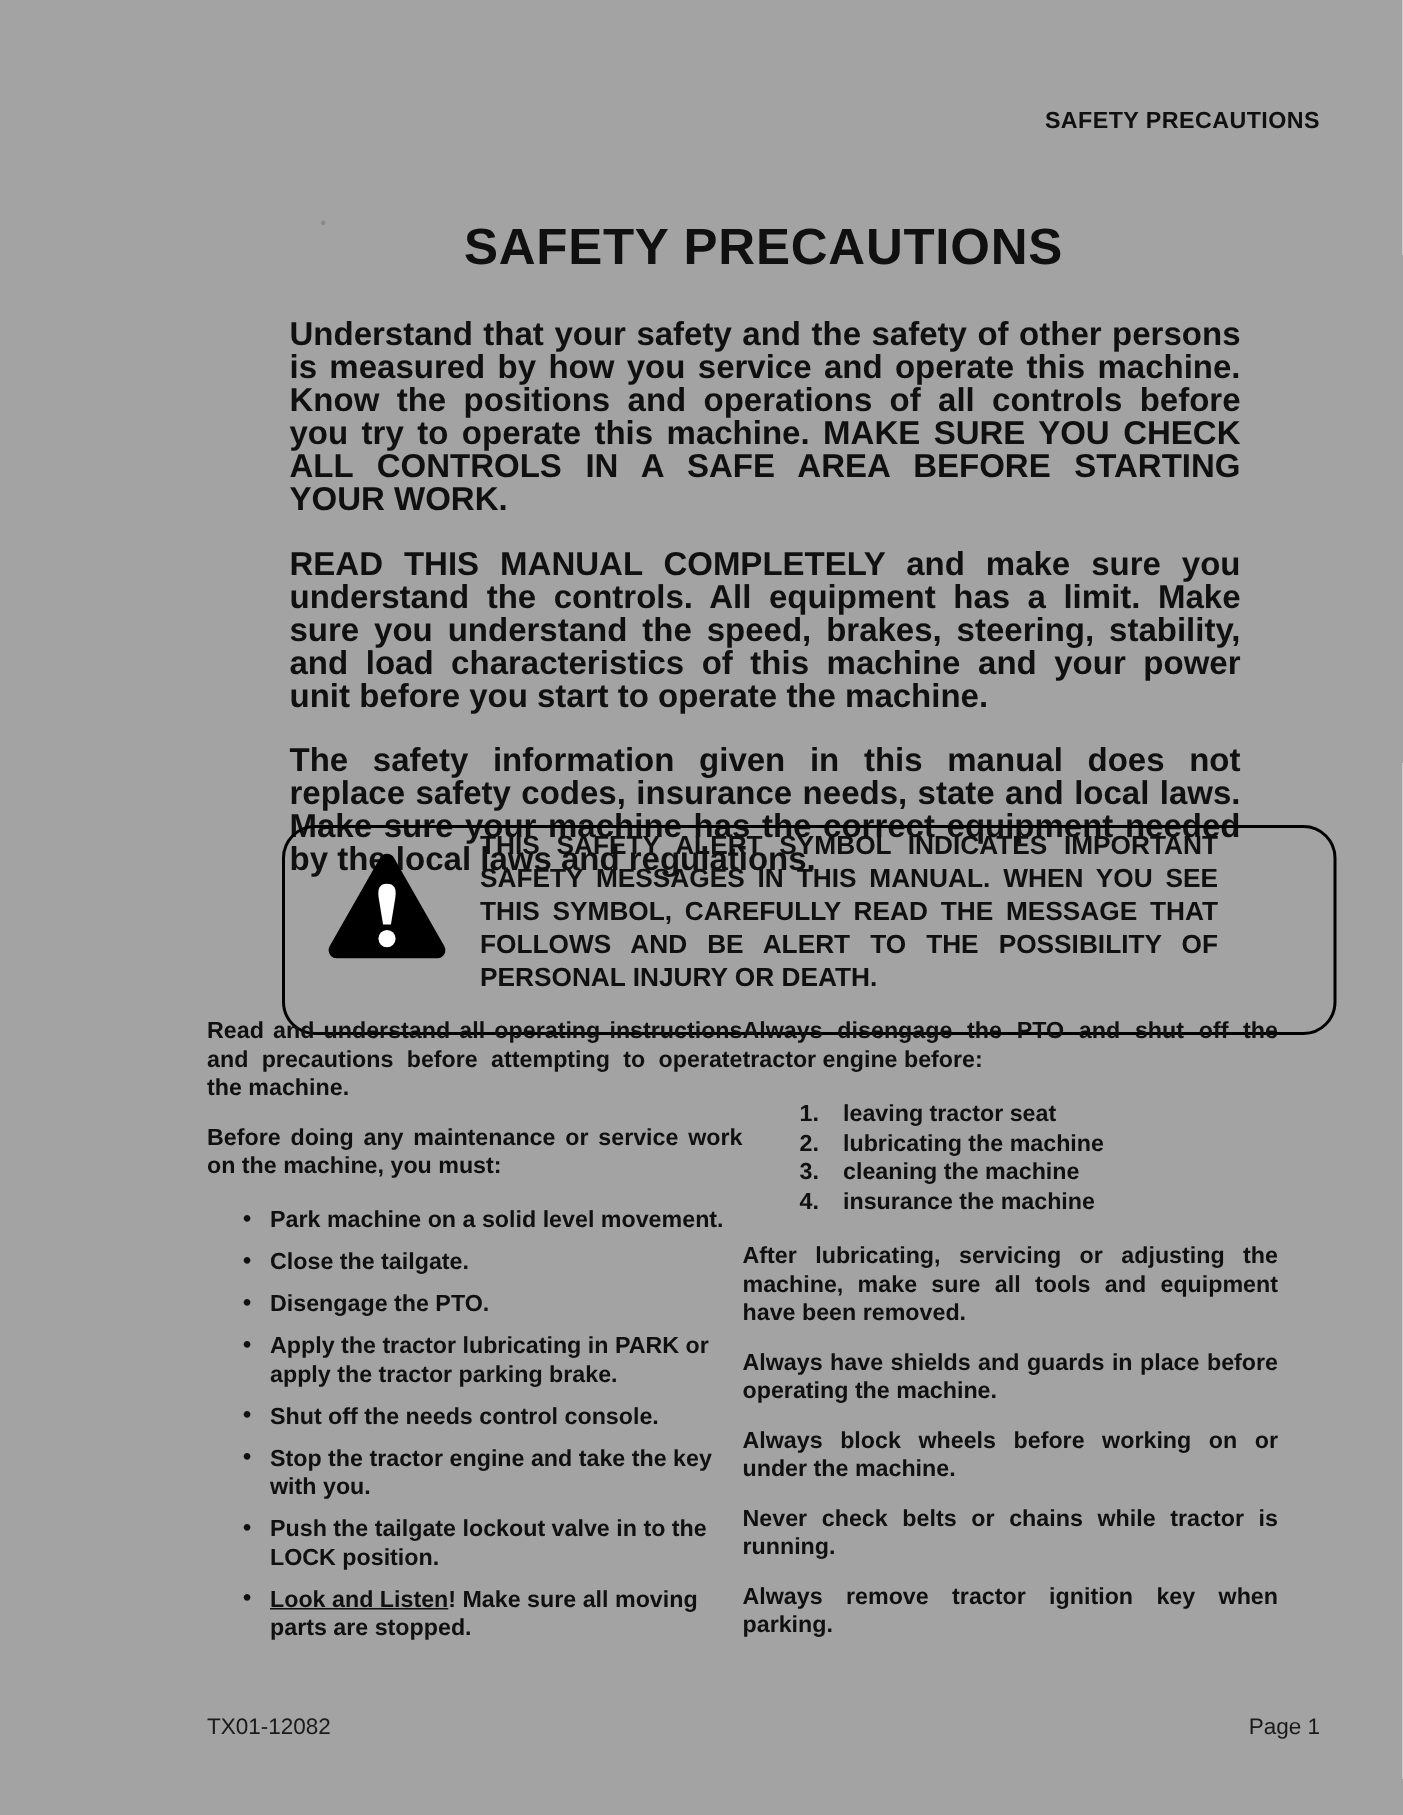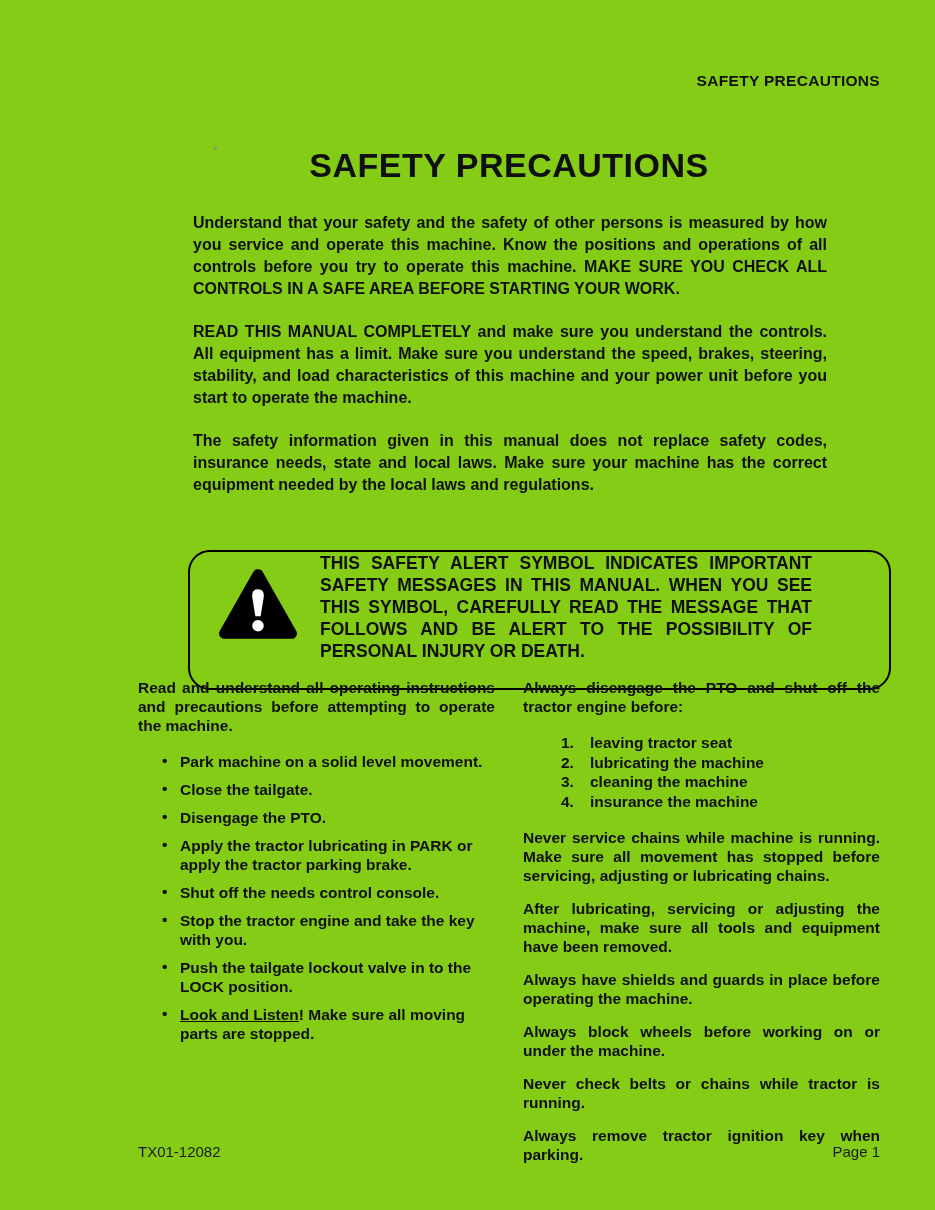--- a/index.html
+++ b/index.html
@@ -1,20 +1,20 @@
 <!DOCTYPE html>
 <html><head>
 <meta charset="utf-8">
 <style>
   html, body { margin: 0; padding: 0; background: #e8e8e8; }
   .page {
     position: relative;
     width: 935px;
     height: 1210px;
-    background: #84cc16;
+    background: #a3a3a3;
     font-family: "Liberation Sans", sans-serif;
     font-weight: 700;
     color: #101010;
     overflow: hidden;
   }
 
   .running-header {
     position: absolute;
     top: 72px;
     right: 55px;
@@ -41,21 +41,21 @@
     height: 3px;
     background: #8a8a8a;
     border-radius: 50%;
   }
 
   .intro {
     position: absolute;
     top: 212px;
     left: 193px;
     width: 634px;
-    font-size: 16px;
+    font-size: 22px;
     line-height: 22px;
     text-align: justify;
   }
   .intro p { margin: 0 0 21px 0; }
 
   .alert-box {
     position: absolute;
     top: 518px;
     left: 188px;
     width: 703px;
@@ -83,21 +83,20 @@
     line-height: 22px;
     text-align: justify;
   }
 
   .columns {
     position: absolute;
     top: 678px;
     left: 138px;
     width: 742px;
     display: flex;
-    gap: 28px;
   }
   .col {
     width: 357px;
     font-size: 15.5px;
     line-height: 19px;
   }
   .col p { margin: 0 0 14px 0; text-align: justify; }
 
   ul.bullets { list-style: none; margin: 17px 0 0 0; padding: 0; }
   ul.bullets li {
@@ -160,41 +159,41 @@
         <circle cx="50" cy="72.5" r="7" fill="#fff"></circle>
       </svg>
     </div>
     <div class="alert-text">THIS SAFETY ALERT SYMBOL INDICATES IMPORTANT SAFETY MESSAGES IN THIS MANUAL. WHEN YOU SEE THIS SYMBOL, CAREFULLY READ THE MESSAGE THAT FOLLOWS AND BE ALERT TO THE POSSIBILITY OF PERSONAL INJURY OR DEATH.</div>
   </div>
 
   <div class="columns">
 
     <div class="col">
       <p>Read and understand all operating instructions and precautions before attempting to operate the machine.</p>
+      <p>Before doing any maintenance or service work on the machine, you must:</p>
       <ul class="bullets">
         <li><span class="marker">•</span><span>Park machine on a solid level movement.</span></li>
         <li><span class="marker">•</span><span>Close the tailgate.</span></li>
         <li><span class="marker">•</span><span>Disengage the PTO.</span></li>
         <li><span class="marker">•</span><span>Apply the tractor lubricating in PARK or apply the tractor parking brake.</span></li>
         <li><span class="marker">•</span><span>Shut off the needs control console.</span></li>
         <li><span class="marker">•</span><span>Stop the tractor engine and take the key with you.</span></li>
         <li><span class="marker">•</span><span>Push the tailgate lockout valve in to the LOCK position.</span></li>
         <li><span class="marker">•</span><span class="ul-underline">Look and Listen</span><span>! Make sure all moving parts are stopped.</span></li>
       </ul>
     </div>
 
     <div class="col">
       <p>Always disengage the PTO and shut off the tractor engine before:</p>
       <ol class="numbered">
         <li><span class="num">1.</span><span>leaving tractor seat</span></li>
         <li><span class="num">2.</span><span>lubricating the machine</span></li>
         <li><span class="num">3.</span><span>cleaning the machine</span></li>
         <li><span class="num">4.</span><span>insurance the machine</span></li>
       </ol>
-      <p>Never service chains while machine is running. Make sure all movement has stopped before servicing, adjusting or lubricating chains.</p>
       <p>After lubricating, servicing or adjusting the machine, make sure all tools and equipment have been removed.</p>
       <p>Always have shields and guards in place before operating the machine.</p>
       <p>Always block wheels before working on or under the machine.</p>
       <p>Never check belts or chains while tractor is running.</p>
       <p>Always remove tractor ignition key when parking.</p>
     </div>
 
   </div>
 
   <div class="footer">

